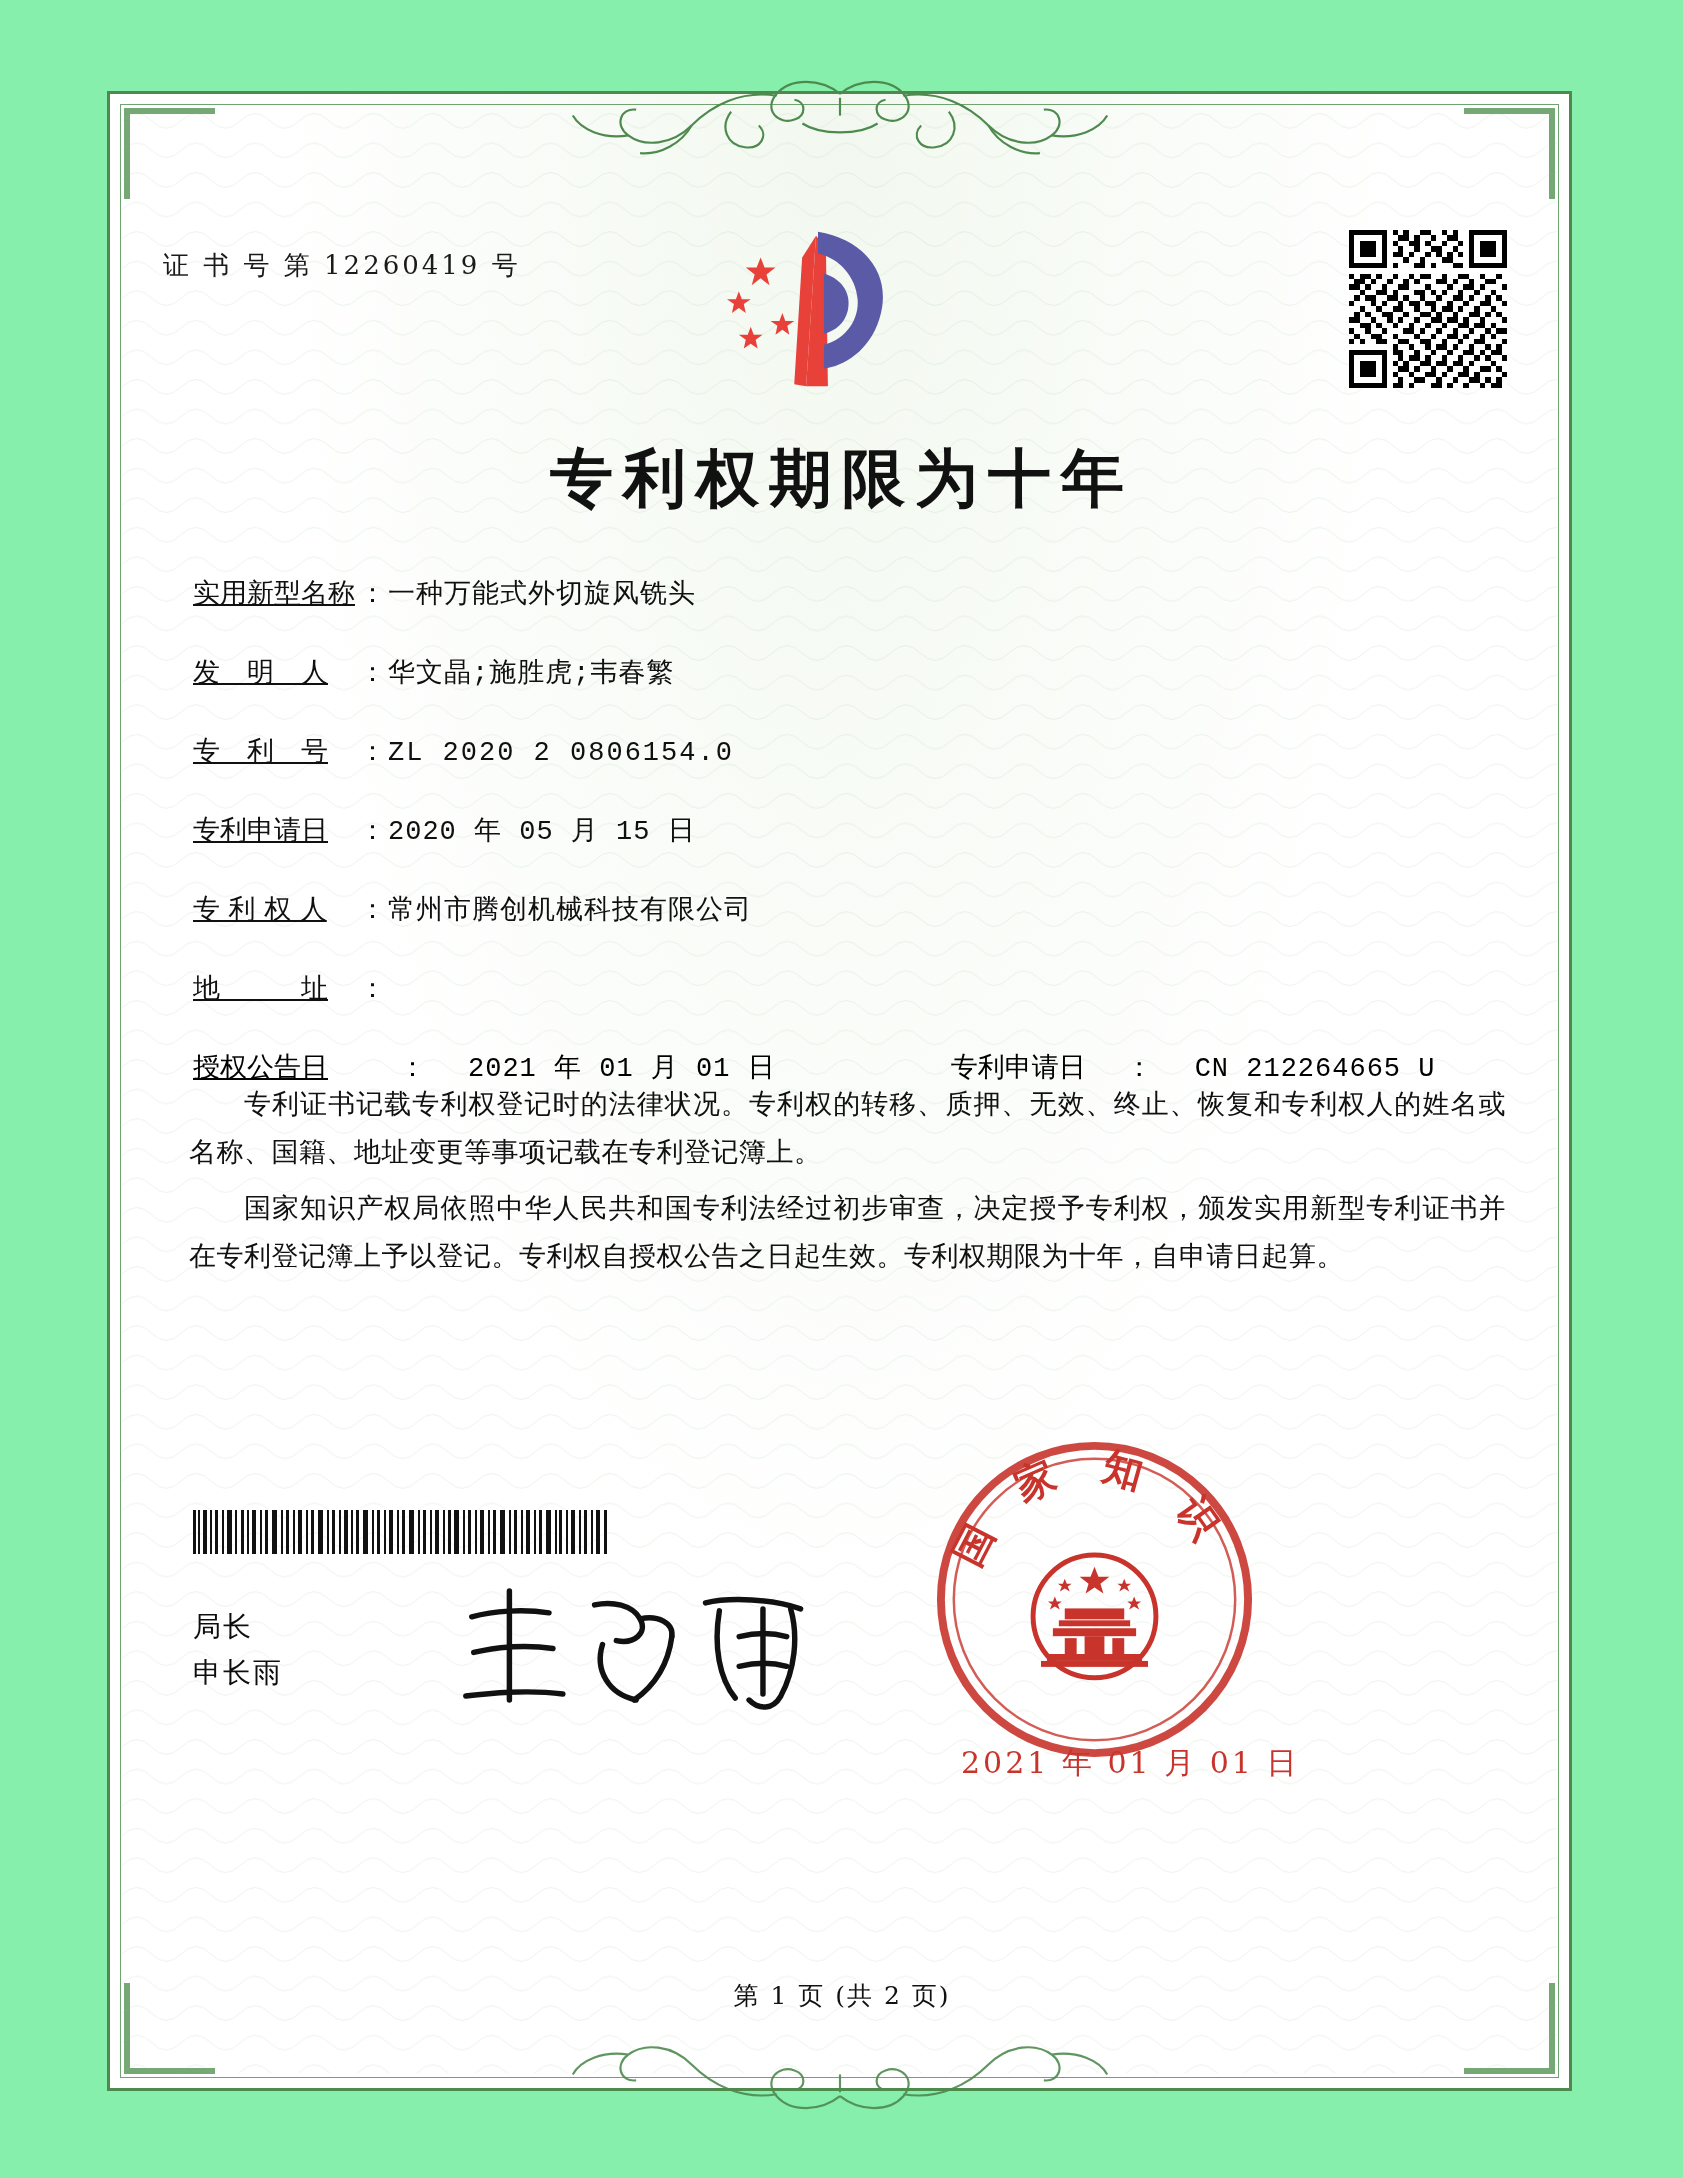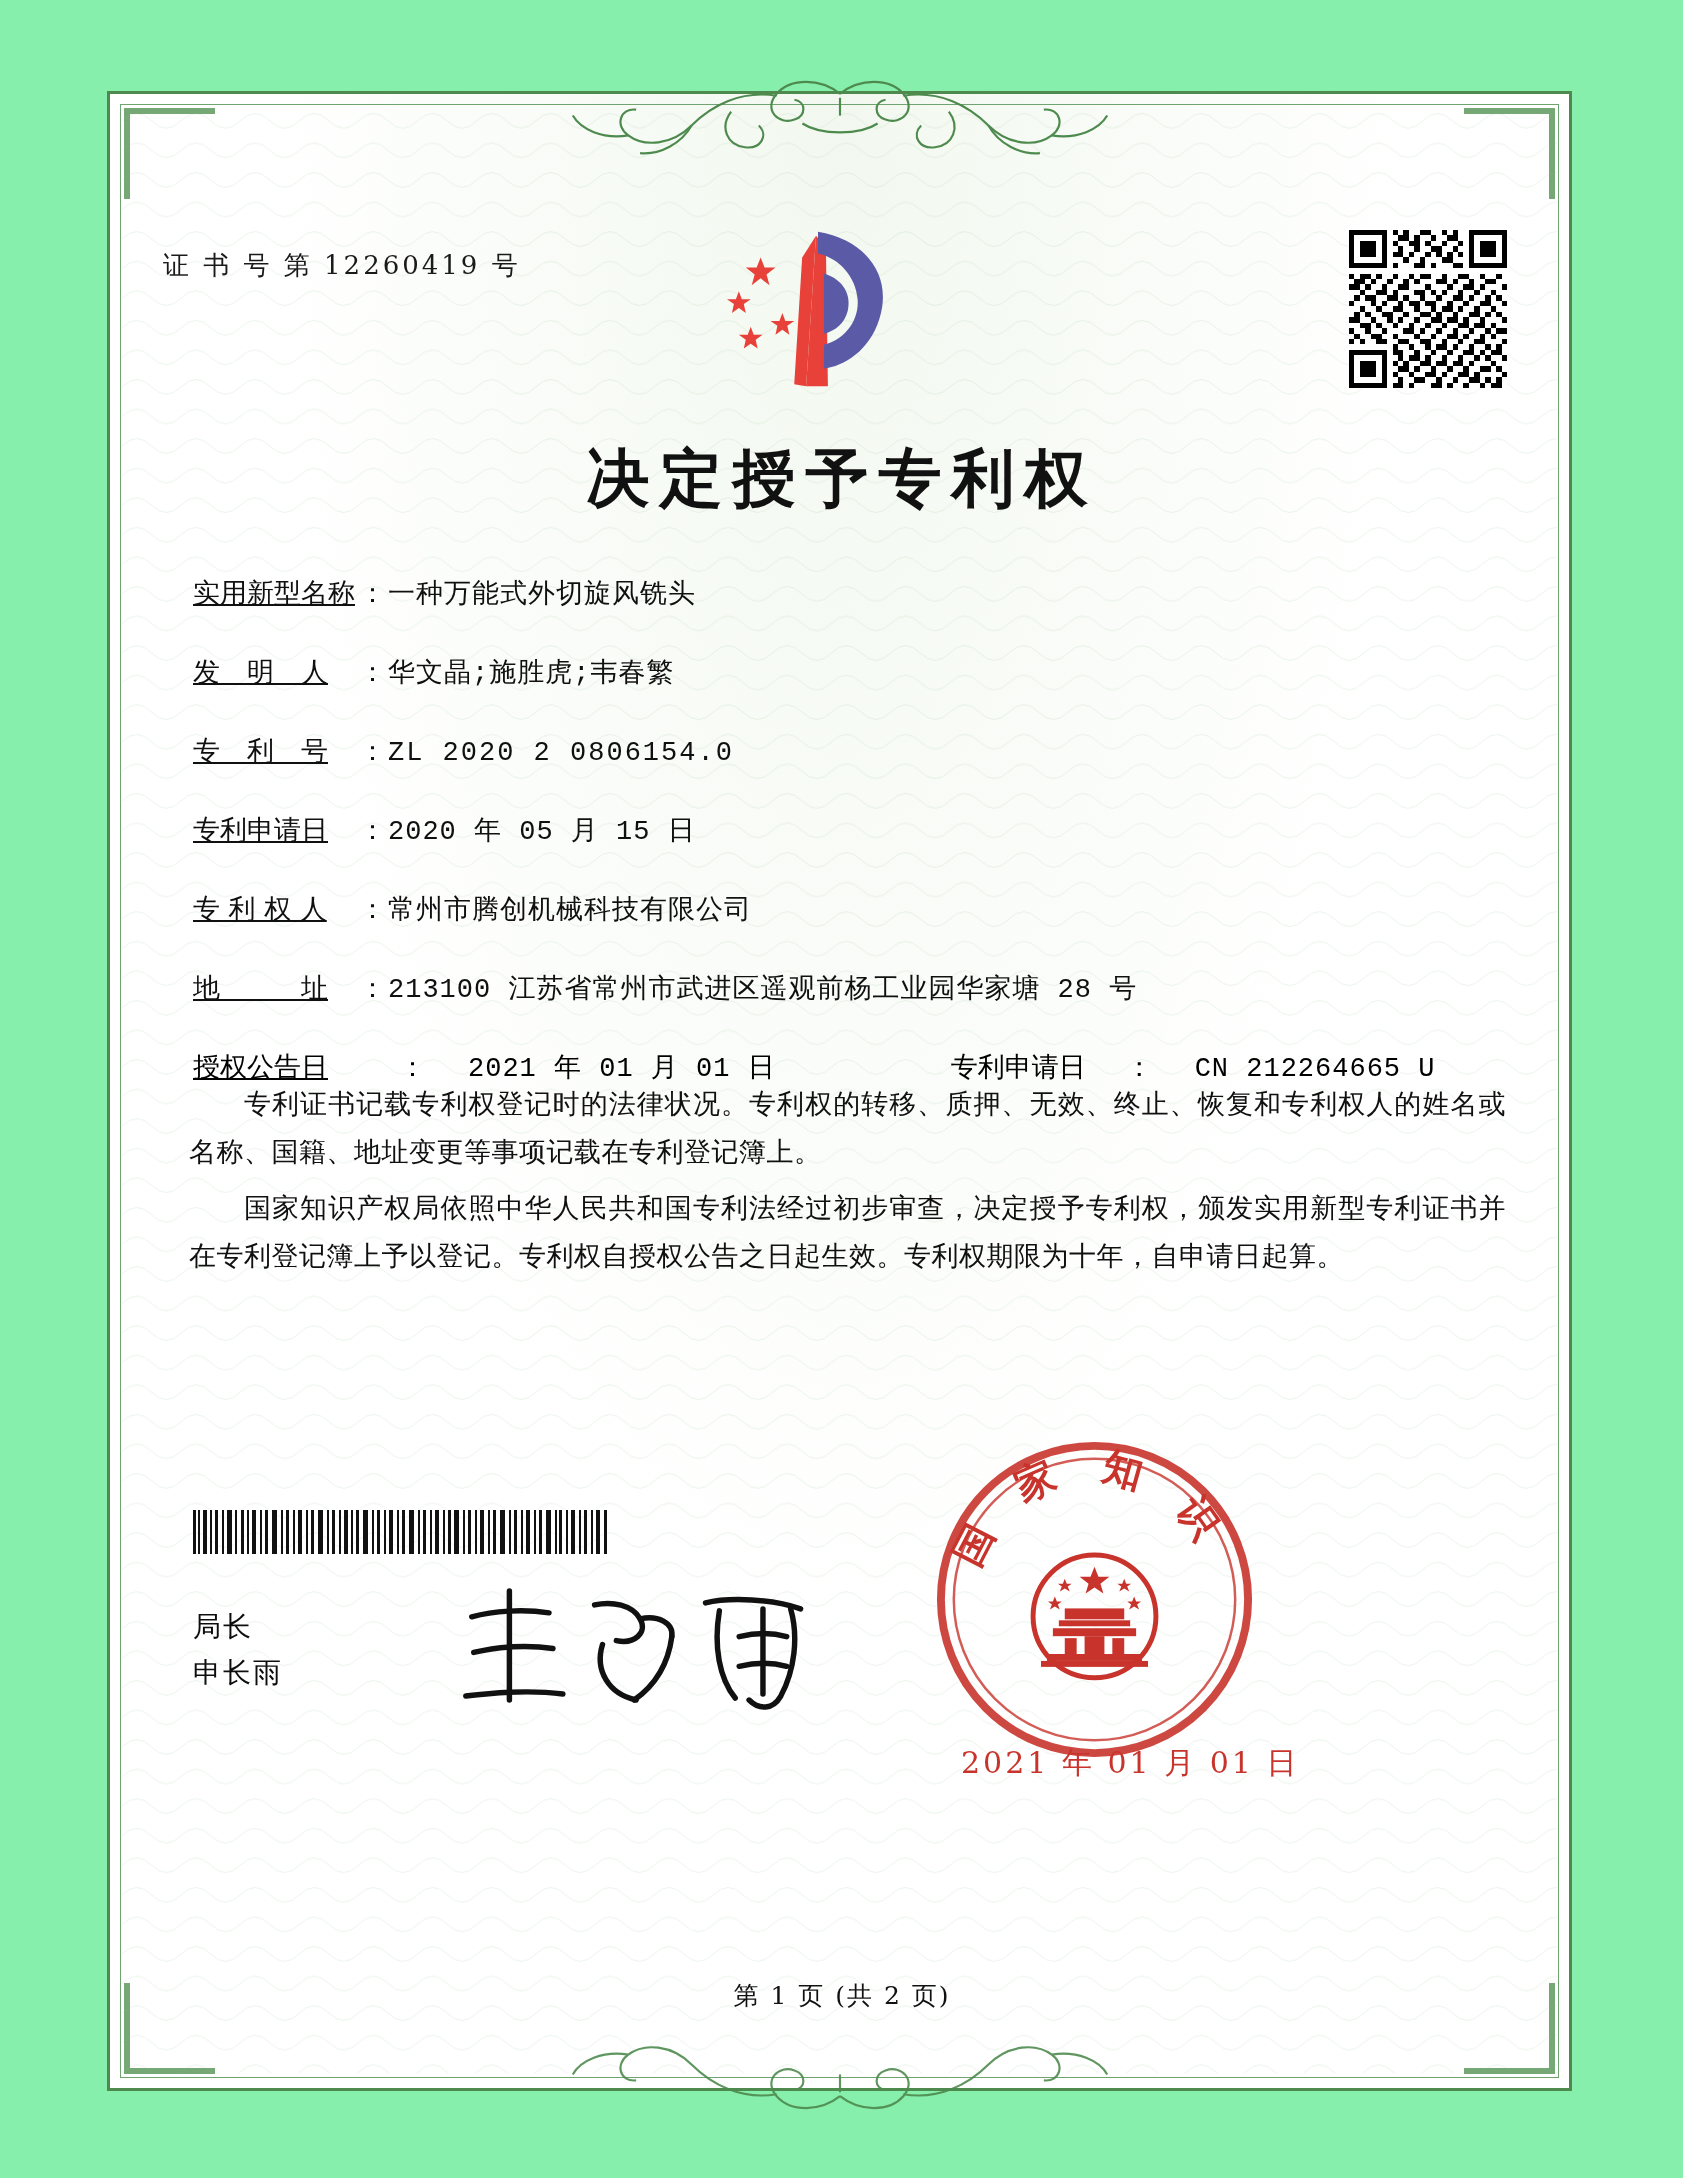--- a/index.html
+++ b/index.html
@@ -532,21 +532,21 @@
         <rect x="8" y="28" width="2" height="1"></rect>
           <rect x="11" y="28" width="1" height="1"></rect>
           <rect x="15" y="28" width="2" height="1"></rect>
           <rect x="18" y="28" width="1" height="1"></rect>
           <rect x="21" y="28" width="1" height="1"></rect>
           <rect x="24" y="28" width="1" height="1"></rect>
           <rect x="26" y="28" width="2" height="1"></rect>
       </g>
     </svg>
 
-    <div class="title">决定授予专利权</div>
+    <div class="title">专利权期限为十年</div>
 
     <div class="fields">
 
       <div class="field-row">
         <span class="field-label">实用新型名称</span>
         <span class="field-colon">：</span>
         <span class="field-value">一种万能式外切旋风铣头</span>
       </div>
 
       <div class="field-row">
@@ -569,21 +569,20 @@
 
       <div class="field-row">
         <span class="field-label">专 利 权 人</span>
         <span class="field-colon">：</span>
         <span class="field-value">常州市腾创机械科技有限公司</span>
       </div>
 
       <div class="field-row">
         <span class="field-label">地　　　址</span>
         <span class="field-colon">：</span>
-        <span class="field-value">213100 江苏省常州市武进区遥观前杨工业园华家塘 28 号</span>
       </div>
 
       <div class="pub-row">
         <span class="field-label">授权公告日</span>
         <span class="field-colon">：</span>
         <span class="field-value">2021 年 01 月 01 日</span>
         <span class="gap"></span>
         <span>专利申请日</span>
         <span class="field-colon">：</span>
         <span class="field-value">CN 212264665 U</span>

